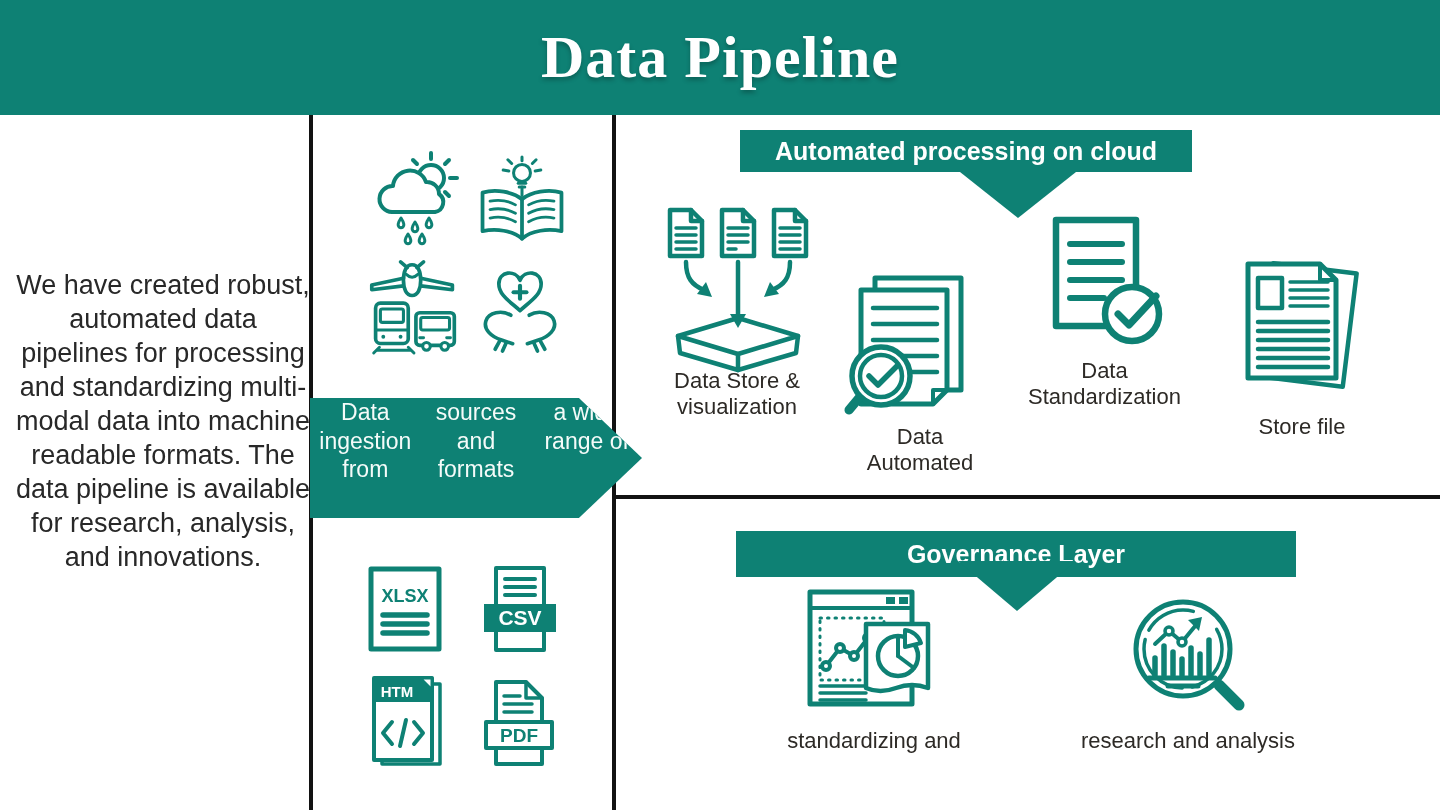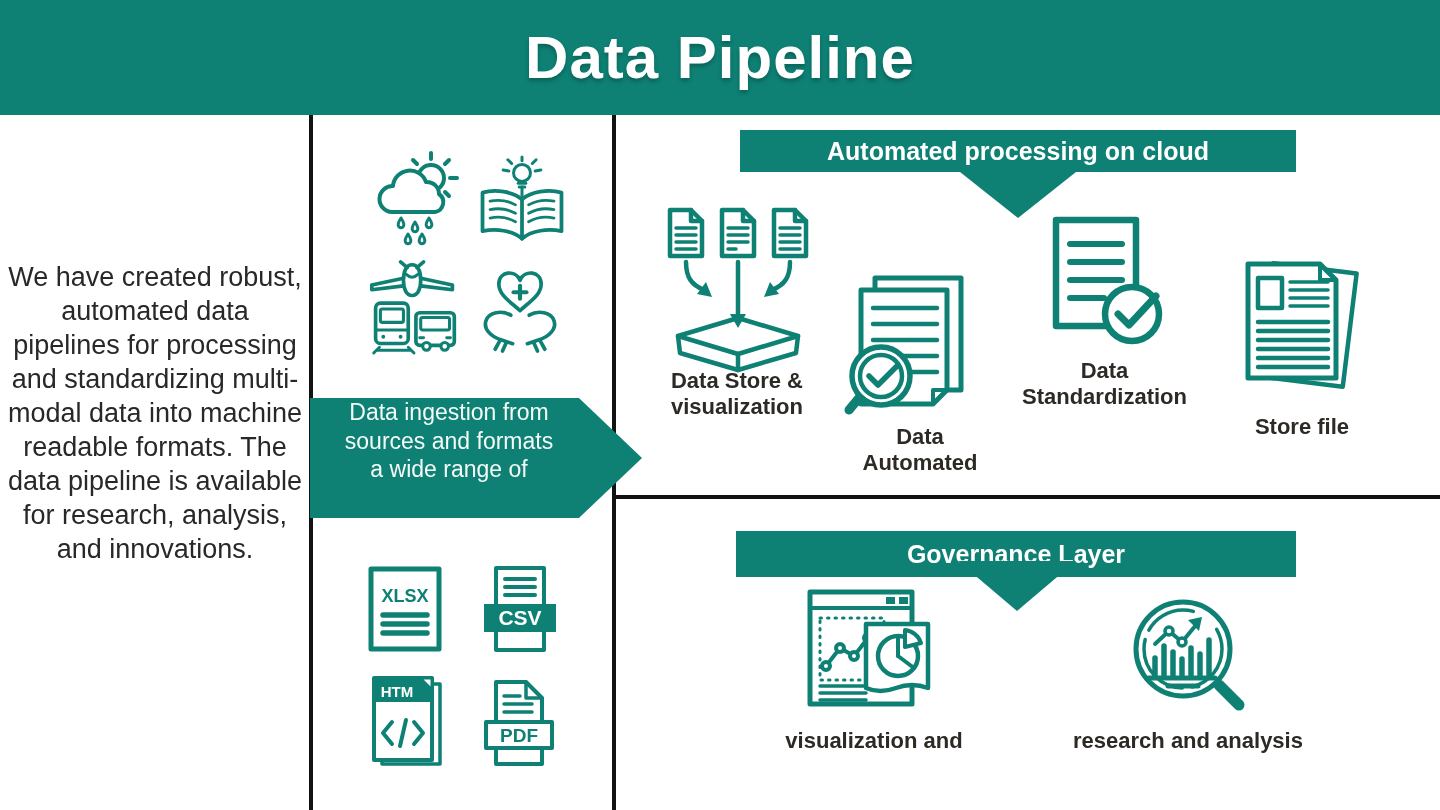--- a/index.html
+++ b/index.html
@@ -8,53 +8,54 @@
     background:#ffffff;font-family:"Liberation Sans", sans-serif;
   }
   
   .header{
     position:absolute;left:0;top:0;width:1440px;height:115px;
     background:#0e8174;display:flex;align-items:center;justify-content:center;
   }
   .header h1{
     margin:0;color:#ffffff;font-size:60px;font-weight:bold;letter-spacing:1px;
     text-shadow:0 3px 4px rgba(0,0,0,0.25);
+    font-family:Liberation Serif, serif;
   }
   
   .vline{position:absolute;width:4px;background:#121212;}
   .hline{position:absolute;height:4px;background:#121212;}
   
   .intro{
     position:absolute;left:5px;top:260px;width:300px;
-    font-size:27px;line-height:1.26;color:#282828;text-align:center;margin:0;
+    font-size:27px;line-height:1.26;color:#282828;text-align:center;margin:8px;
   }
   
   svg.ico{position:absolute;overflow:visible;}
   .ic{fill:none;stroke:#0e8174;stroke-linecap:round;stroke-linejoin:round;}
   .icf{fill:#0e8174;stroke:none;}
   .icw{fill:#ffffff;stroke:#0e8174;stroke-linecap:round;stroke-linejoin:round;}
   .ictxt{fill:#0e8174;font-family:"Liberation Sans",sans-serif;font-weight:bold;text-anchor:middle;}
   .ictxtw{fill:#ffffff;font-family:"Liberation Sans",sans-serif;font-weight:bold;text-anchor:middle;}
   
   .ingest{
     position:absolute;left:310px;top:398px;width:332px;height:120px;
     background:#0e8174;color:#f4fbf9;
     clip-path:polygon(0 0,81% 0,100% 50%,81% 100%,0 100%);
-    display:flex;flex-direction:column;justify-content:flex-start;
+    display:flex;flex-direction:row;justify-content:flex-end;
   }
   .ingest span{display:block;width:278px;text-align:center;font-size:23px;line-height:1.24;}
   
   .banner{
     position:absolute;background:#0e8174;color:#ffffff;font-weight:bold;font-size:25px;
     display:flex;align-items:center;justify-content:center;
   }
   .tri{position:absolute;background:#0e8174;clip-path:polygon(0 0,100% 0,50% 100%);}
   
   .lbl{
-    position:absolute;font-weight:bold;font-size:22px;line-height:1.2;
+    position:absolute;font-weight:normal;font-size:22px;line-height:1.2;
     text-align:center;color:#2d2a26;
   }
 </style>
 </head>
 <body>
 
 <header class="header">
   <h1>Data Pipeline</h1>
 </header>
 
@@ -199,21 +200,21 @@
   <path class="ic" stroke-width="3.5" d="M44,2 V18 H60"></path>
   <g class="ic" stroke-width="3.5">
     <line x1="22" y1="16" x2="38" y2="16"></line>
       <line x1="22" y1="24" x2="50" y2="24"></line>
       <line x1="22" y1="32" x2="50" y2="32"></line>
   </g>
   <rect class="icw" stroke-width="4" x="4" y="42" width="66" height="26"></rect>
   <text class="ictxt" x="37" y="62" font-size="19">PDF</text>
 </svg>
 
-<div class="banner" style="left:740px;top:130px;width:556px;height:42px;">
+<div class="banner" style="left:740px;top:130px;width:452px;height:42px;">
   <span>Automated processing on cloud</span>
 </div>
 <div class="tri" style="left:960px;top:172px;width:116px;height:46px;"></div>
 
 <svg class="ico" style="left:664px;top:206px;" width="148" height="166" viewBox="0 0 148 166">
   <g class="ic" stroke-width="4.5">
     <g transform="translate(6,4)">
         <path d="M0,0 h21 l11,11 v35 h-32 z"></path>
         <path d="M21,0 v11 h11"></path>
         <line x1="6" y1="18" x2="26" y2="18" stroke-width="3.5"></line>
@@ -339,21 +340,21 @@
       <line x1="12" y1="103" x2="58" y2="103"></line>
       <line x1="12" y1="110" x2="58" y2="110"></line>
   </g>
   <path class="icw" stroke-width="4.5" d="M58,34 H120 V98 Q104,92 88,98 Q72,104 58,98 Z"></path>
   <circle class="ic" stroke-width="4.5" cx="90" cy="66" r="20"></circle>
   <line class="ic" stroke-width="4" x1="90" y1="66" x2="90" y2="46"></line>
   <line class="ic" stroke-width="4" x1="90" y1="66" x2="106" y2="78"></line>
   <path class="icw" stroke-width="4" d="M97,57 V40 A19,19 0 0 1 113,53 Z"></path>
 </svg>
 <div class="lbl" style="left:768px;top:728px;width:212px;">
-  <div>visualization and</div>
+  <div>standardizing and</div>
 </div>
 
 <svg class="ico" style="left:1126px;top:596px;" width="126" height="120" viewBox="0 0 126 120">
   <circle class="ic" stroke-width="5" cx="57" cy="53" r="47"></circle>
   <circle class="ic" stroke-width="3.5" cx="57" cy="53" r="39" stroke-dasharray="52 10 70 10 52 30"></circle>
   <g class="ic" stroke-width="5.5" stroke-linecap="butt">
     <line x1="29" y1="62" x2="29" y2="79"></line>
       <line x1="38" y1="50" x2="38" y2="79"></line>
     <line x1="47" y1="56" x2="47" y2="79"></line>
       <line x1="56" y1="63" x2="56" y2="79"></line>

